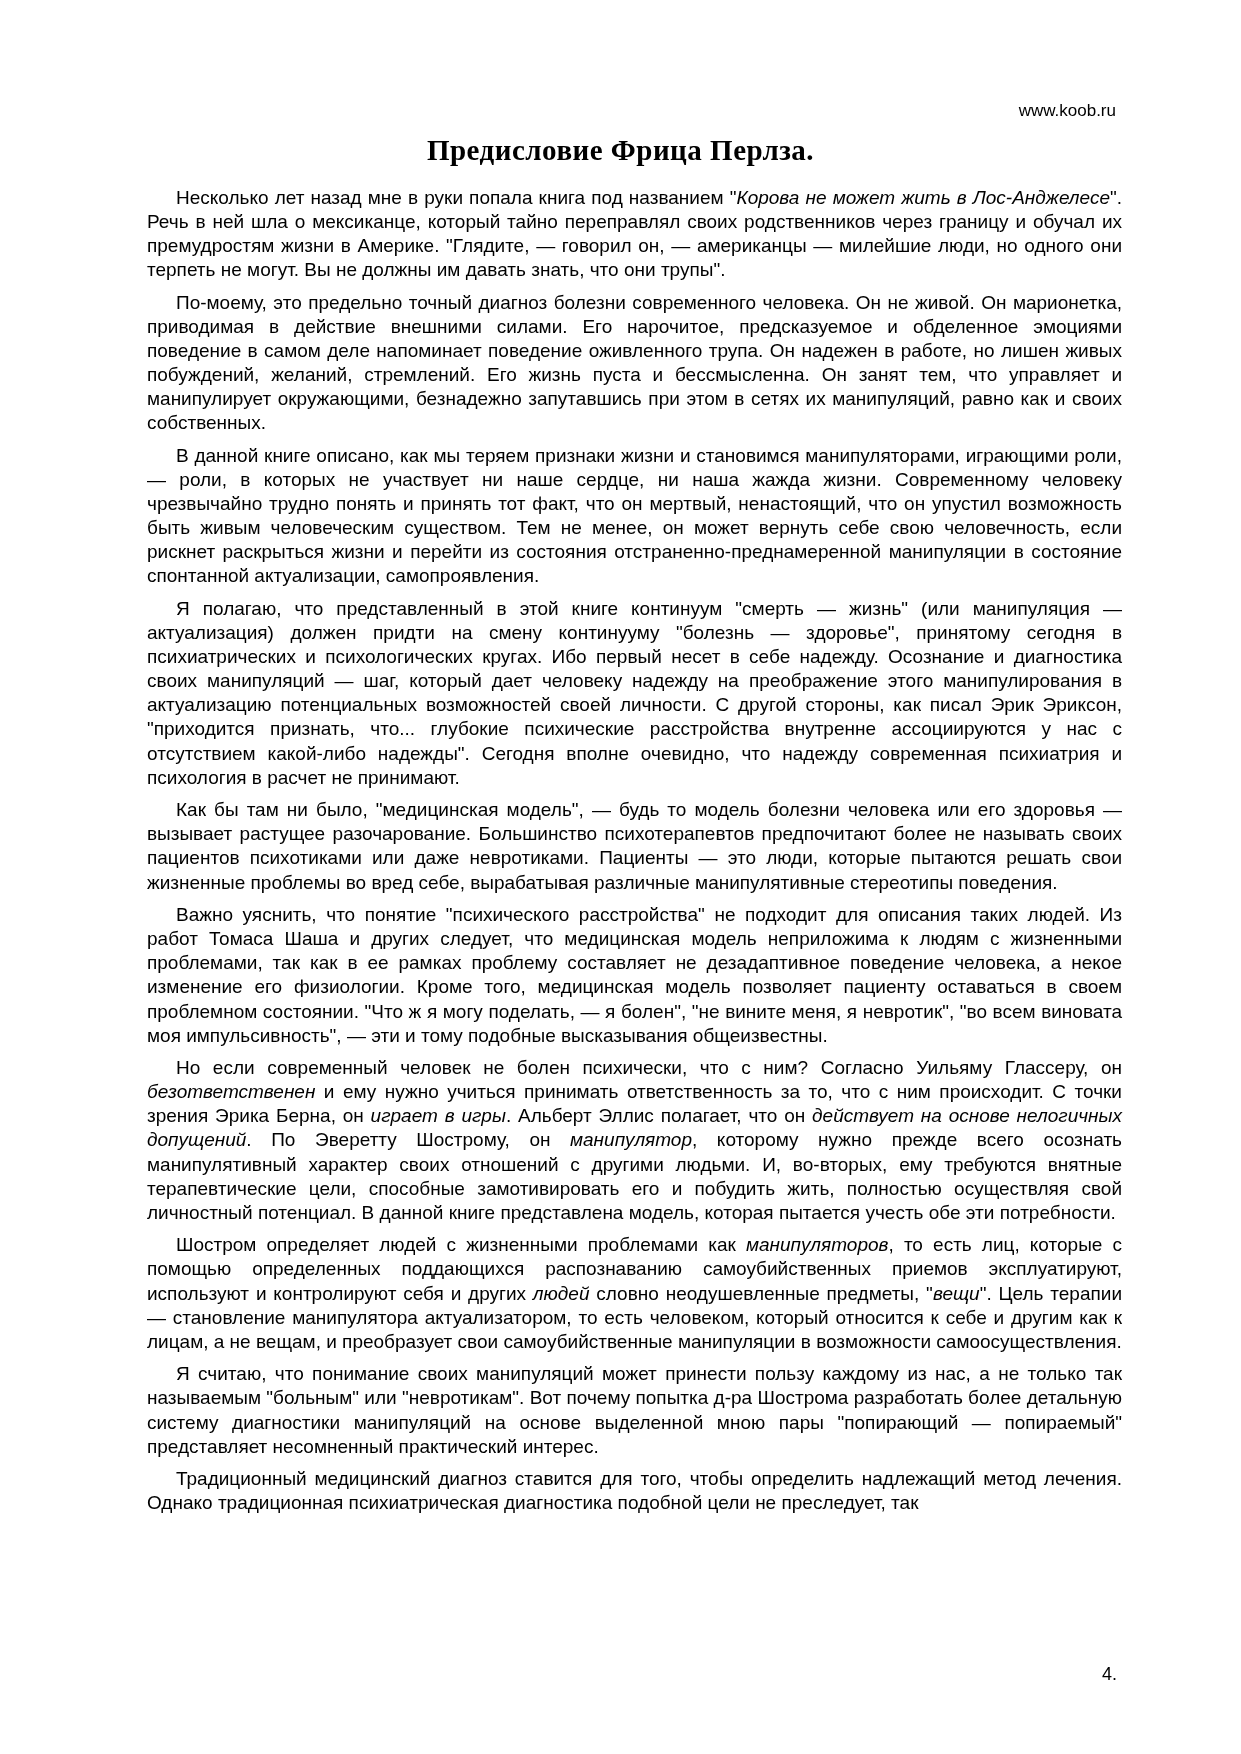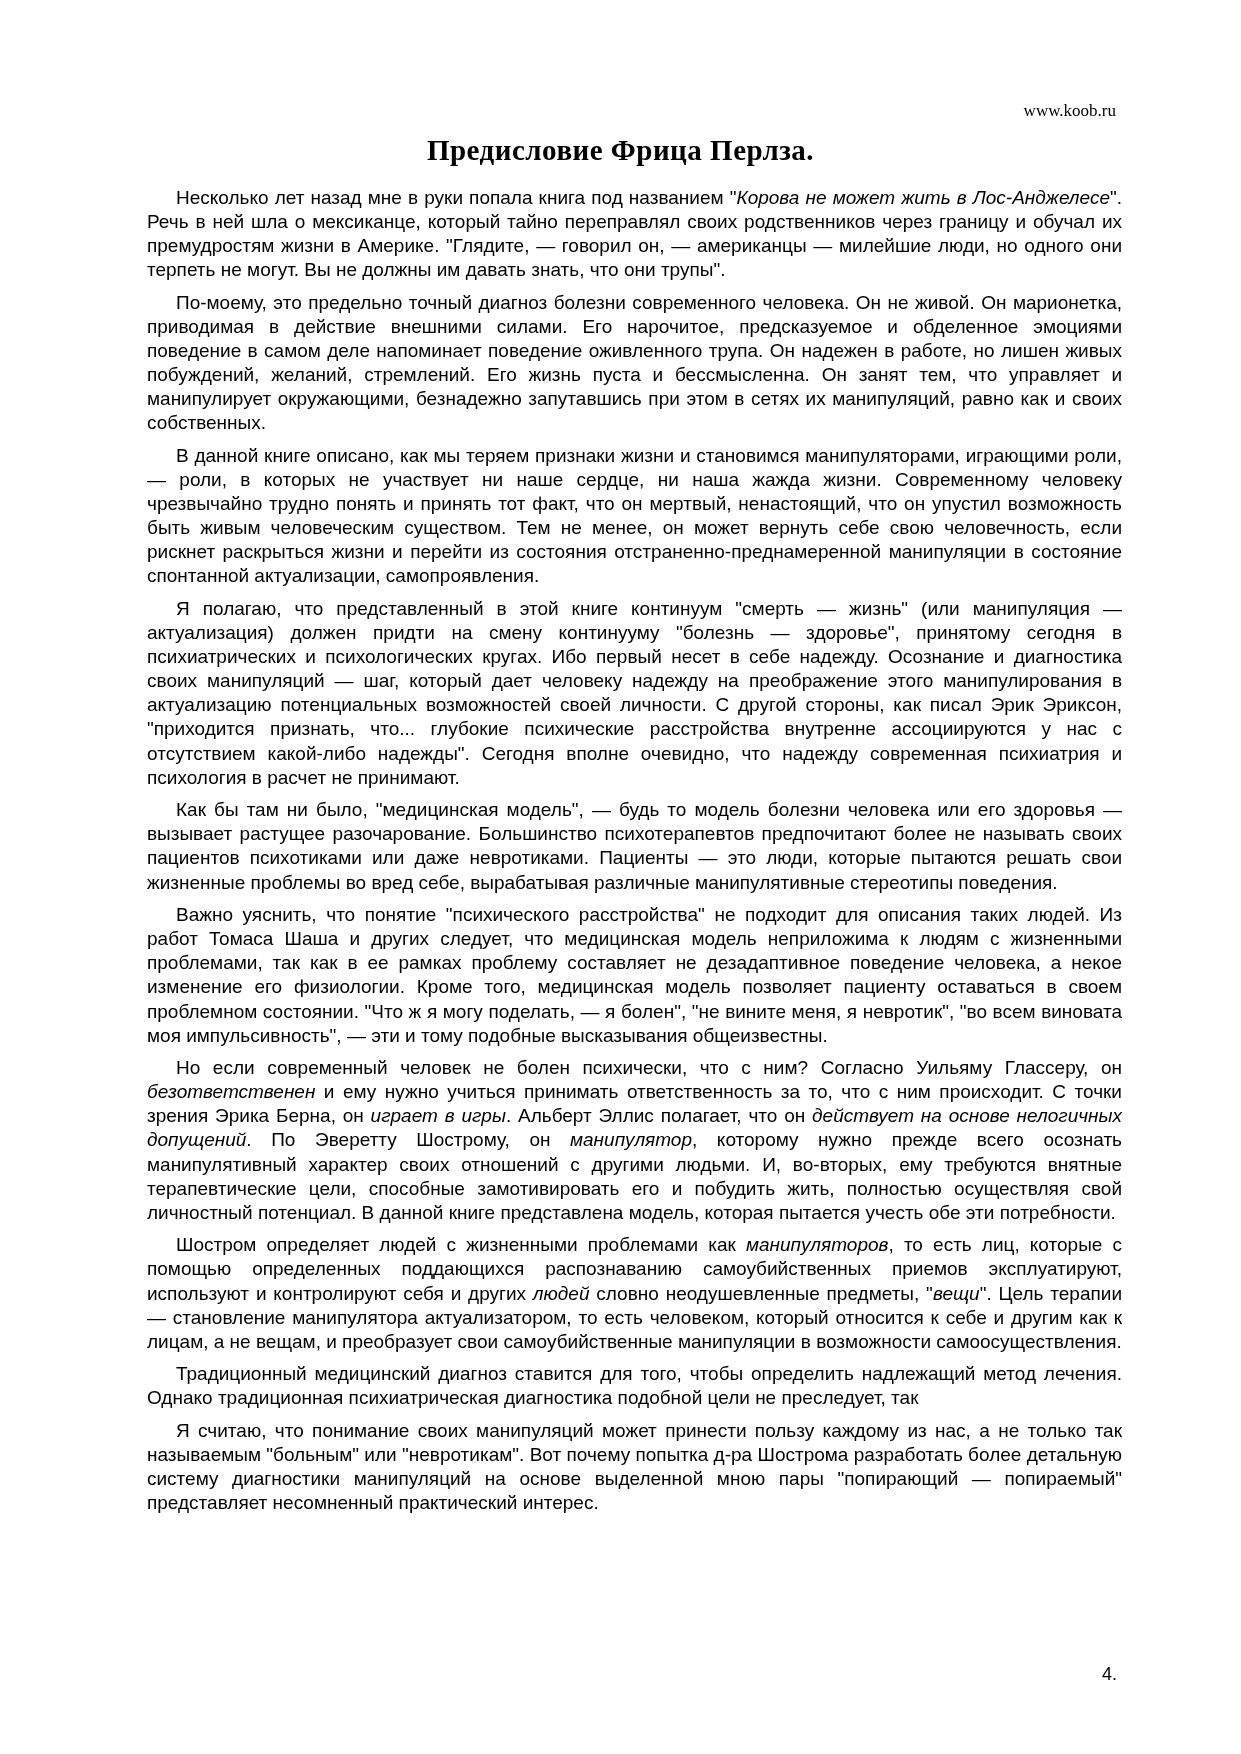--- a/index.html
+++ b/index.html
@@ -1,19 +1,19 @@
 <!DOCTYPE html>
 <html><head>
 <meta charset="utf-8">
 <style>
   html, body { margin: 0; padding: 0; background: #ffffff; }
   body { width: 1241px; height: 1754px; position: relative; overflow: hidden; color: #000; }
   .site-url {
     position: absolute; top: 101px; right: 125px;
-    font-family: Liberation Serif, serif; font-size: 17px;
+    font-family: Liberation Sans, sans-serif; font-size: 17px;
   }
   .title {
     position: absolute; top: 134px; left: 0; width: 1241px; text-align: center;
     font-family: "Liberation Serif", serif; font-weight: bold; font-size: 29px;
     letter-spacing: 0.5px;
   }
   .body-text {
     position: absolute; top: 186px; left: 147px; width: 975px;
     font-family: "Liberation Sans", sans-serif; font-size: 19px; line-height: 24.1px;
     text-align: justify;
@@ -33,17 +33,17 @@
 
 <div class="body-text" id="body-text">
     <p><span>Несколько лет назад мне в руки попала книга под названием "</span><em>Корова не может жить в Лос-Анджелесе</em><span>". Речь в ней шла о мексиканце, который тайно переправлял своих родственников через границу и обучал их премудростям жизни в Америке. "Глядите, — говорил он, — американцы — милейшие люди, но одного они терпеть не могут. Вы не должны им давать знать, что они трупы".</span></p>
     <p><span>По-моему, это предельно точный диагноз болезни современного человека. Он не живой. Он марионетка, приводимая в действие внешними силами. Его нарочитое, предсказуемое и обделенное эмоциями поведение в самом деле напоминает поведение оживленного трупа. Он надежен в работе, но лишен живых побуждений, желаний, стремлений. Его жизнь пуста и бессмысленна. Он занят тем, что управляет и манипулирует окружающими, безнадежно запутавшись при этом в сетях их манипуляций, равно как и своих собственных.</span></p>
     <p><span>В данной книге описано, как мы теряем признаки жизни и становимся манипуляторами, играющими роли, — роли, в которых не участвует ни наше сердце, ни наша жажда жизни. Современному человеку чрезвычайно трудно понять и принять тот факт, что он мертвый, ненастоящий, что он упустил возможность быть живым человеческим существом. Тем не менее, он может вернуть себе свою человечность, если рискнет раскрыться жизни и перейти из состояния отстраненно-преднамеренной манипуляции в состояние спонтанной актуализации, самопроявления.</span></p>
     <p><span>Я полагаю, что представленный в этой книге континуум "смерть — жизнь" (или манипуляция — актуализация) должен придти на смену континууму "болезнь — здоровье", принятому сегодня в психиатрических и психологических кругах. Ибо первый несет в себе надежду. Осознание и диагностика своих манипуляций — шаг, который дает человеку надежду на преображение этого манипулирования в актуализацию потенциальных возможностей своей личности. С другой стороны, как писал Эрик Эриксон, "приходится признать, что... глубокие психические расстройства внутренне ассоциируются у нас с отсутствием какой-либо надежды". Сегодня вполне очевидно, что надежду современная психиатрия и психология в расчет не принимают.</span></p>
     <p><span>Как бы там ни было, "медицинская модель", — будь то модель болезни человека или его здоровья — вызывает растущее разочарование. Большинство психотерапевтов предпочитают более не называть своих пациентов психотиками или даже невротиками. Пациенты — это люди, которые пытаются решать свои жизненные проблемы во вред себе, вырабатывая различные манипулятивные стереотипы поведения.</span></p>
     <p><span>Важно уяснить, что понятие "психического расстройства" не подходит для описания таких людей. Из работ Томаса Шаша и других следует, что медицинская модель неприложима к людям с жизненными проблемами, так как в ее рамках проблему составляет не дезадаптивное поведение человека, а некое изменение его физиологии. Кроме того, медицинская модель позволяет пациенту оставаться в своем проблемном состоянии. "Что ж я могу поделать, — я болен", "не вините меня, я невротик", "во всем виновата моя импульсивность", — эти и тому подобные высказывания общеизвестны.</span></p>
     <p><span>Но если современный человек не болен психически, что с ним? Согласно Уильяму Глассеру, он </span><em>безответственен</em><span> и ему нужно учиться принимать ответственность за то, что с ним происходит. С точки зрения Эрика Берна, он </span><em>играет в игры</em><span>. Альберт Эллис полагает, что он </span><em>действует на основе нелогичных допущений</em><span>. По Эверетту Шострому, он </span><em>манипулятор</em><span>, которому нужно прежде всего осознать манипулятивный характер своих отношений с другими людьми. И, во-вторых, ему требуются внятные терапевтические цели, способные замотивировать его и побудить жить, полностью осуществляя свой личностный потенциал. В данной книге представлена модель, которая пытается учесть обе эти потребности.</span></p>
     <p><span>Шостром определяет людей с жизненными проблемами как </span><em>манипуляторов</em><span>, то есть лиц, которые с помощью определенных поддающихся распознаванию самоубийственных приемов эксплуатируют, используют и контролируют себя и других </span><em>людей</em><span> словно неодушевленные предметы, "</span><em>вещи</em><span>". Цель терапии — становление манипулятора актуализатором, то есть человеком, который относится к себе и другим как к лицам, а не вещам, и преобразует свои самоубийственные манипуляции в возможности самоосуществления.</span></p>
+    <p><span>Я считаю, что понимание своих манипуляций может принести пользу каждому из нас, а не только так называемым "больным" или "невротикам". Вот почему попытка д-ра Шострома разработать более детальную систему диагностики манипуляций на основе выделенной мною пары "попирающий — попираемый" представляет несомненный практический интерес.</span></p>
     <p><span>Традиционный медицинский диагноз ставится для того, чтобы определить надлежащий метод лечения. Однако традиционная психиатрическая диагностика подобной цели не преследует, так</span></p>
-    <p><span>Я считаю, что понимание своих манипуляций может принести пользу каждому из нас, а не только так называемым "больным" или "невротикам". Вот почему попытка д-ра Шострома разработать более детальную систему диагностики манипуляций на основе выделенной мною пары "попирающий — попираемый" представляет несомненный практический интерес.</span></p>
   </div>
 
 <div class="page-number">4.</div>
 
 </body></html>

